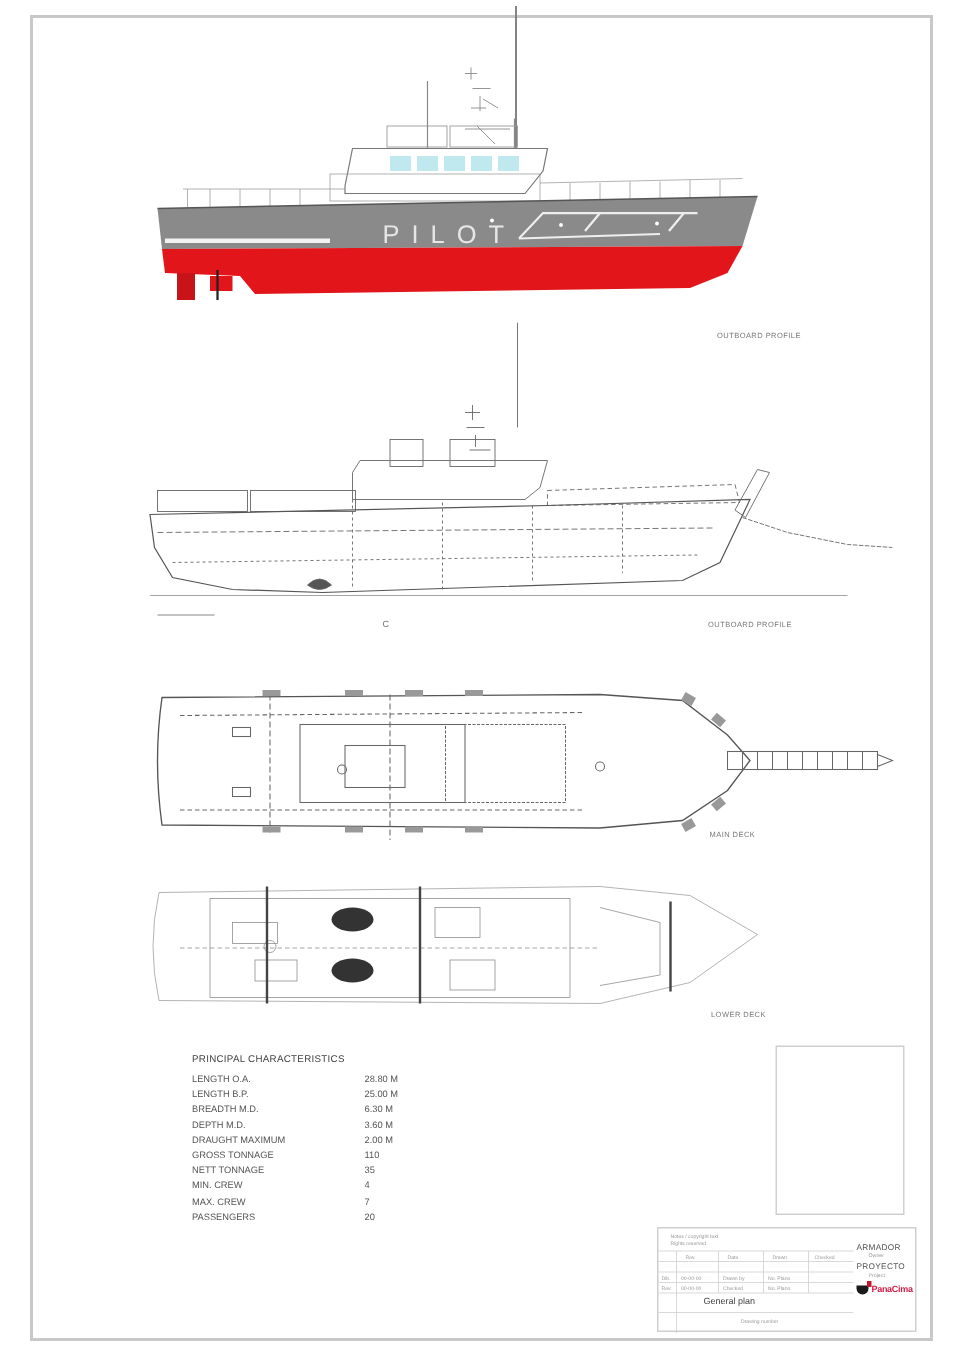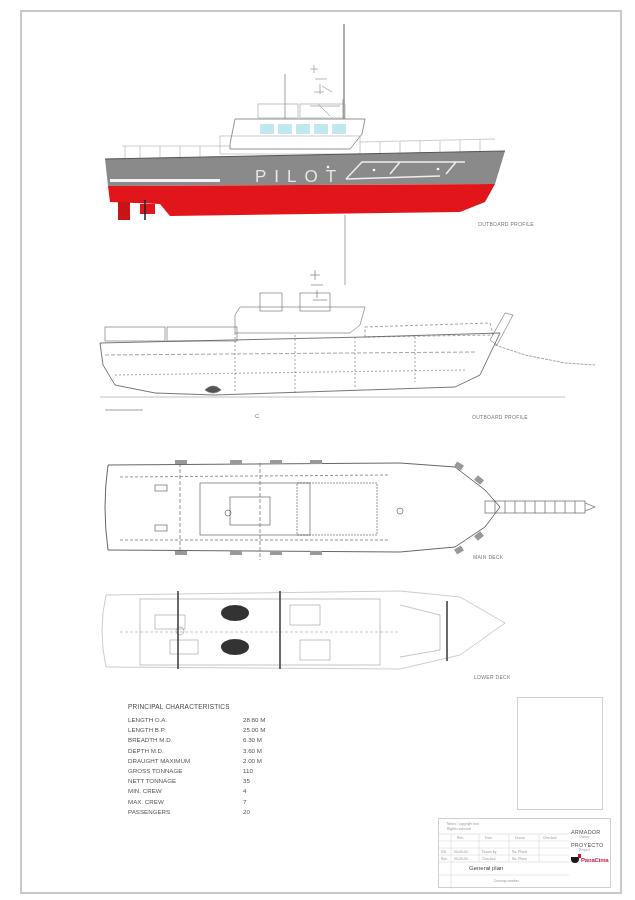--- a/index.html
+++ b/index.html
@@ -28,21 +28,21 @@
   .logo .mark::after { content: ""; position: absolute; right: -2px; top: -3px; width: 3px; height: 4px; background: #c0162f; }
   .logo .name { font-size: 6px; font-weight: bold; color: #d2204a; letter-spacing: -0.2px; }
   .tb-desc { position: absolute; left: 60px; top: 47px; font-size: 6px; color: #444; }
   .tb-small { position: absolute; font-size: 3.4px; color: #999; white-space: nowrap; }
 </style>
 </head>
 <body>
 
 <div class="sheet"></div>
 
-<div class="view" style="left:100px; top:24px;">
+<div class="view" style="left:100px; top:4px;">
   <svg width="420" height="200" viewBox="0 0 420 200">
 
     <line x1="244" y1="0" x2="244" y2="100" stroke="#777" stroke-width="1.2"></line>
     <line x1="185" y1="50" x2="185" y2="100" stroke="#888" stroke-width="0.8"></line>
     <line x1="243" y1="75" x2="243" y2="100" stroke="#888" stroke-width="0.8"></line>
 
     <g stroke="#888" stroke-width="0.6" fill="none">
       <path d="M210 45 l8 0 m-4 -4 l0 8 M215 55 l12 0 M220 60 l0 10 M214 68 l10 0 M222 62 l10 6"></path>
       <path d="M218 80 l12 12 M210 82 l30 0"></path>
     </g>

